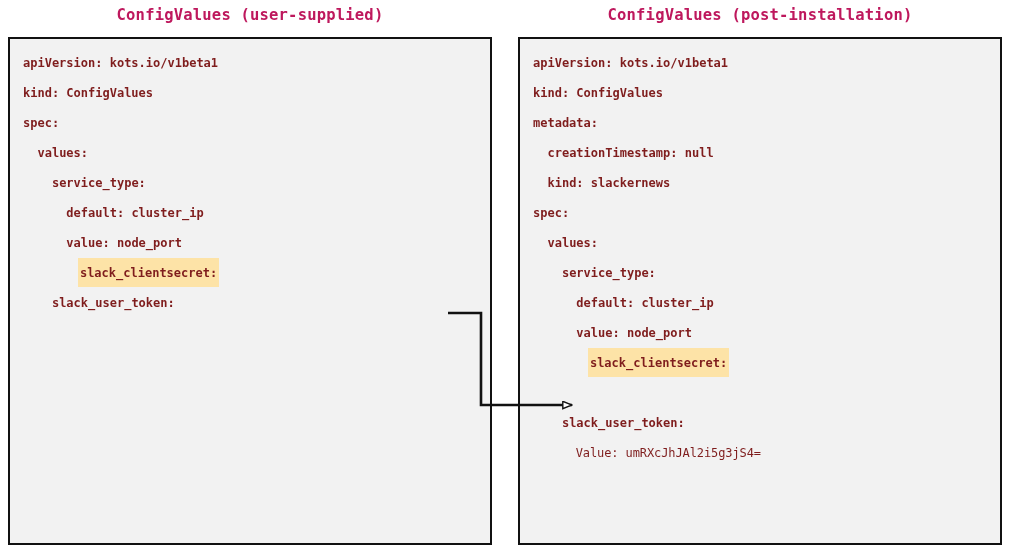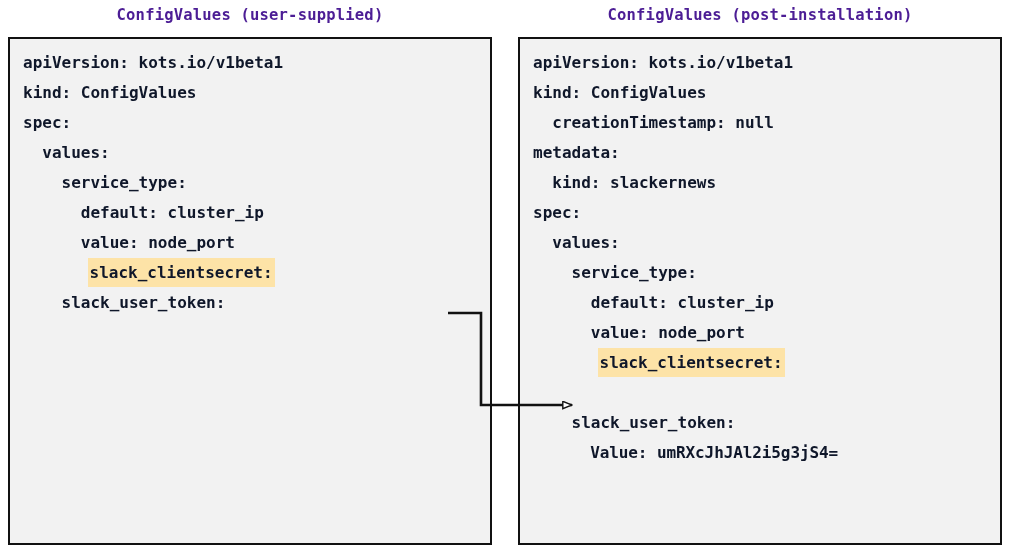--- a/index.html
+++ b/index.html
@@ -26,21 +26,21 @@
 
   .panel-title {
     position: absolute;
     top: 6px;
     left: 0;
     width: 488px;
     text-align: center;
     font-size: 15.5px;
     font-weight: bold;
     letter-spacing: 0.2px;
-    color: #4c1d95;
+    color: #be185d;
     white-space: pre;
   }
 
   .code-box {
     position: absolute;
     top: 37px;
     left: 2px;
     width: 484px;
     height: 508px;
     box-sizing: border-box;
@@ -52,39 +52,39 @@
   .code-lines {
     position: absolute;
     top: 9px;
     left: 0;
     width: 100%;
   }
 
   .code-line {
     height: 30px;
     line-height: 30px;
-    font-size: 16px;
+    font-size: 12px;
     font-weight: bold;
-    color: #0f172a;
+    color: #7f1d1d;
     white-space: pre;
     padding-left: 11px;
     box-sizing: border-box;
   }
   .code-line > span.seg {
     display: inline-block;
     white-space: pre;
     padding: 2px 2px 1px 2px;
     line-height: 26px;
   }
   .code-line.hl > span.seg {
     background: #fde3a7;
     margin-left: 28px;
   }
   .code-line.regular {
-    font-weight: bold;
+    font-weight: normal;
     letter-spacing: -0.1px;
   }
 
   
   .connector {
     position: absolute;
     left: 0;
     top: 0;
     width: 1019px;
     height: 559px;
@@ -111,22 +111,22 @@
       </div>
   </div>
 </div>
 
 <div class="panel right">
   <div class="panel-title">ConfigValues (post-installation)</div>
   <div class="code-box">
     <div class="code-lines">
         <div class="code-line"><span style="white-space: pre;"></span><span class="seg">apiVersion: kots.io/v1beta1</span></div>
         <div class="code-line"><span style="white-space: pre;"></span><span class="seg">kind: ConfigValues</span></div>
+        <div class="code-line"><span style="white-space: pre;"></span><span class="seg">metadata:</span></div>
         <div class="code-line"><span style="white-space: pre;">  </span><span class="seg">creationTimestamp: null</span></div>
-        <div class="code-line"><span style="white-space: pre;"></span><span class="seg">metadata:</span></div>
         <div class="code-line"><span style="white-space: pre;">  </span><span class="seg">kind: slackernews</span></div>
         <div class="code-line"><span style="white-space: pre;"></span><span class="seg">spec:</span></div>
         <div class="code-line"><span style="white-space: pre;">  </span><span class="seg">values:</span></div>
         <div class="code-line"><span style="white-space: pre;">    </span><span class="seg">service_type:</span></div>
         <div class="code-line"><span style="white-space: pre;">      </span><span class="seg">default: cluster_ip</span></div>
         <div class="code-line"><span style="white-space: pre;">      </span><span class="seg">value: node_port</span></div>
         <div class="code-line hl"><span style="white-space: pre;">    </span><span class="seg">slack_clientsecret:</span></div>
         <div class="code-line hl"><span style="white-space: pre;">      </span></div>
         <div class="code-line"><span style="white-space: pre;">    </span><span class="seg">slack_user_token:</span></div>
         <div class="code-line regular"><span style="white-space: pre;">      </span><span class="seg">Value: umRXcJhJAl2i5g3jS4=</span></div>

